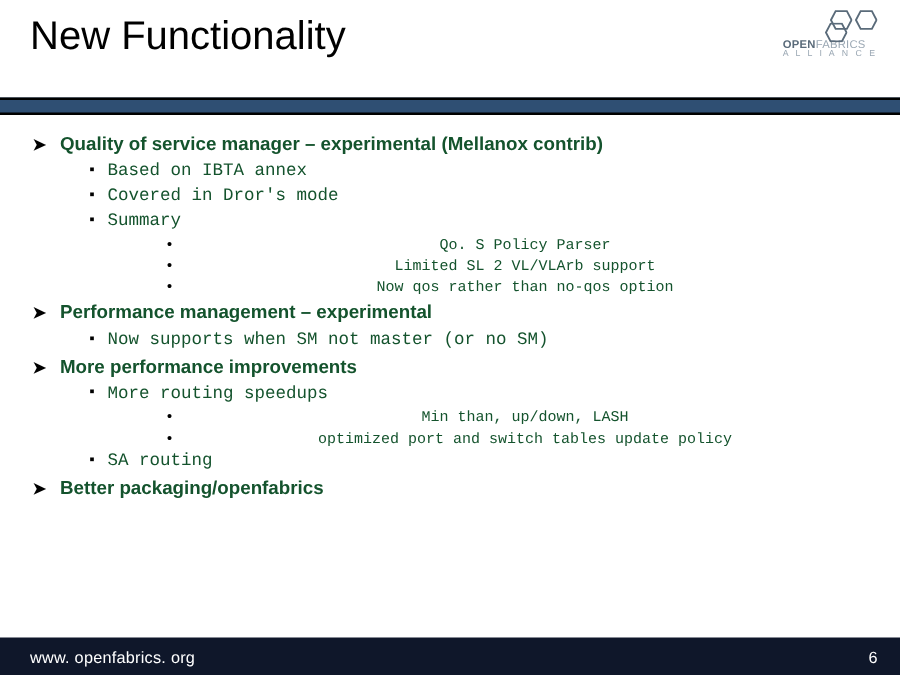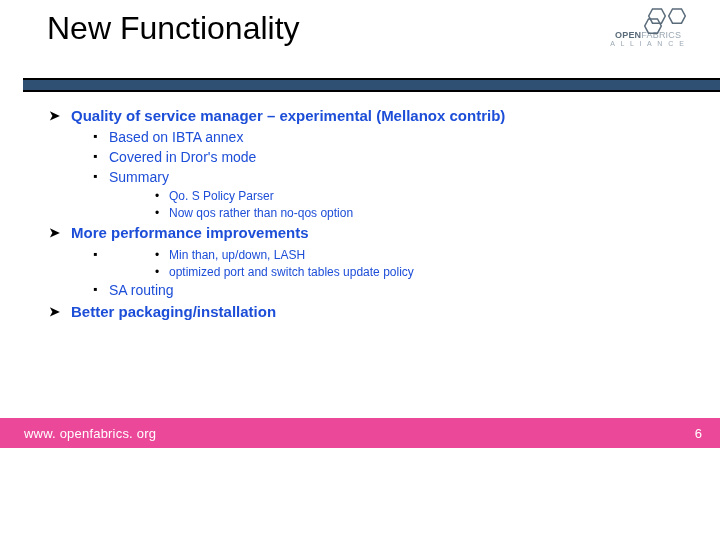--- a/index.html
+++ b/index.html
@@ -7,60 +7,59 @@
     padding: 0;
     width: 720px;
     height: 540px;
     font-family: Arial, Helvetica, sans-serif;
     background: #ffffff;
     overflow: hidden;
     position: relative;
   }
   .slide {
     width: 720px;
-    height: 448px;
+    height: 540px;
     position: relative;
     box-sizing: border-box;
-    padding-left: 23px;
   }
   .header {
     position: relative;
     height: 78px;
     padding-left: 24px;
   }
   .title {
     font-size: 32px;
     font-weight: 400;
     color: #000000;
     padding-top: 10px;
     font-family: Arial, Helvetica, sans-serif;
   }
   .logo {
     position: absolute;
     top: 8px;
-    right: 34px;
-    text-align: center;
+    right: 18px;
+    text-align: left;
   }
   .logo-text {
     font-size: 9px;
     font-weight: 700;
     color: #5a6b7a;
     letter-spacing: 0.2px;
     margin-top: 2px;
   }
   .logo-text .light { color: #9aa7b3; font-weight: 400; }
   .band {
     height: 10px;
     background: #2f4f73;
     border-top: 2px solid #000000;
     border-bottom: 2px solid #000000;
   }
   .content {
     padding: 14px 26px 0 26px;
-    color: #1d4ed8;
+    color: #14532d;
   }
   ul { margin: 0; padding: 0; list-style: none; }
   li { margin: 0; }
 
   
   .l1 > li {
     position: relative;
     padding-left: 22px;
     font-size: 15px;
     font-weight: 700;
@@ -79,56 +78,58 @@
   .l2 {
     padding-top: 2px;
   }
   .l2 > li {
     position: relative;
     padding-left: 38px;
     font-size: 14px;
     font-weight: 400;
     line-height: 1.35;
     margin-bottom: 1px;
+    font-family: Liberation Mono, monospace;
   }
   .l2 > li::before {
     content: "▪";
     position: absolute;
     left: 22px;
     top: 0;
     font-size: 12px;
     color: #000;
   }
   
   .l3 {
     padding-top: 1px;
   }
   .l3 > li {
     position: relative;
     padding-left: 60px;
     font-size: 12px;
     font-weight: 400;
     line-height: 1.35;
     margin-bottom: 1px;
+    text-align: center;
   }
   .l3 > li::before {
     content: "•";
     position: absolute;
     left: 46px;
     top: 0;
     font-size: 12px;
     color: #000;
   }
   .footer {
     position: absolute;
     bottom: 0;
     left: 0;
     width: 720px;
     height: 30px;
-    background: #ec4899;
+    background: #0f172a;
     color: #ffffff;
     display: flex;
     align-items: center;
     justify-content: space-between;
     padding: 0 18px 0 24px;
     box-sizing: border-box;
     font-size: 13px;
   }
   .footer .url { letter-spacing: 0.2px; }
   .footer .pagenum { font-weight: 400; }
@@ -179,37 +180,43 @@
 
   <div class="content">
     <ul class="l1">
       <li><span>Quality of service manager – experimental (Mellanox contrib)</span>
         <ul class="l2">
           <li><span>Based on IBTA annex</span></li>
           <li><span>Covered in Dror's mode</span></li>
           <li><span>Summary</span>
             <ul class="l3">
               <li><span>Qo. S Policy Parser</span></li>
+              <li><span>Limited SL 2 VL/VLArb support</span></li>
               <li><span>Now qos rather than no-qos option</span></li>
             </ul>
           </li>
         </ul>
       </li>
+      <li><span>Performance management – experimental</span>
+        <ul class="l2">
+          <li><span>Now supports when SM not master (or no SM)</span></li>
+        </ul>
+      </li>
       <li><span>More performance improvements</span>
         <ul class="l2">
-          <li>
+          <li><span>More routing speedups</span>
             <ul class="l3">
               <li><span>Min than, up/down, LASH</span></li>
               <li><span>optimized port and switch tables update policy</span></li>
             </ul>
           </li>
           <li><span>SA routing</span></li>
         </ul>
       </li>
-      <li><span>Better packaging/installation</span></li>
+      <li><span>Better packaging/openfabrics</span></li>
     </ul>
   </div>
 
   <div class="footer">
     <span class="url">www. openfabrics. org</span>
     <span class="pagenum">6</span>
   </div>
 
 </div>
 

